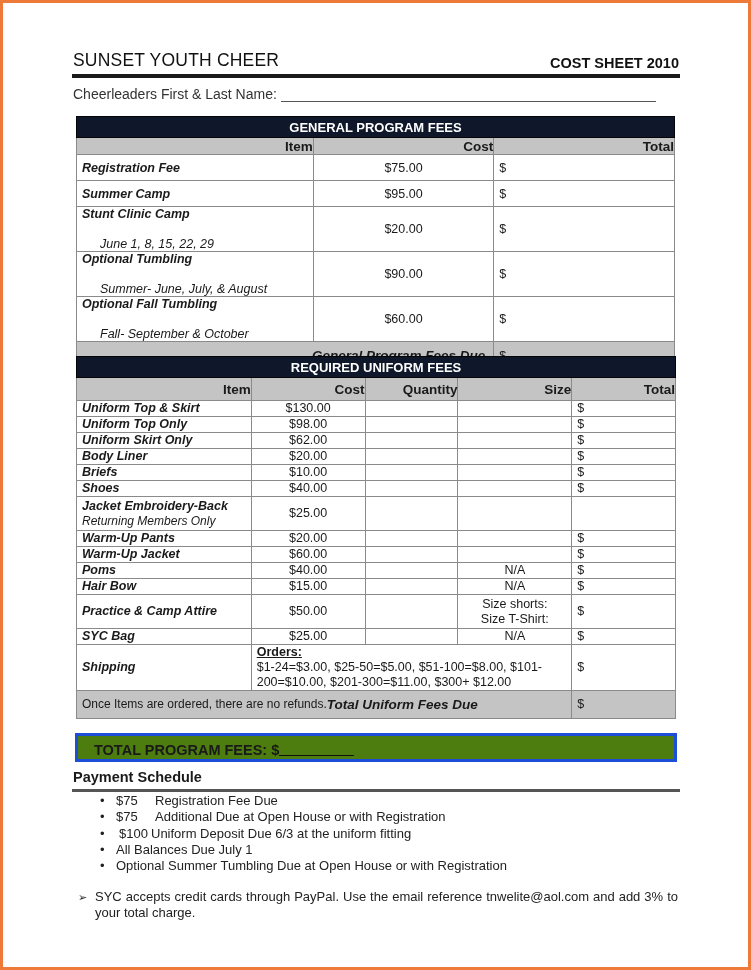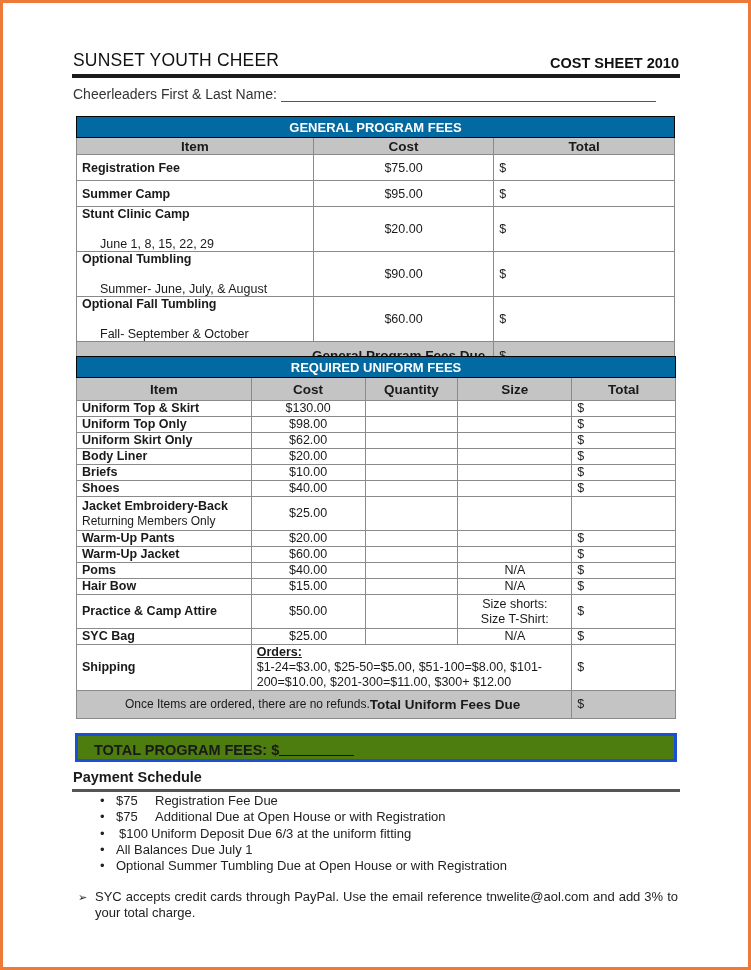--- a/index.html
+++ b/index.html
@@ -29,26 +29,26 @@
     position: absolute; left: 73px; top: 86px; font-size: 14px; color: #333;
     display: flex; align-items: flex-end;
   }
   .name-blank {
     display: inline-block; width: 375px; border-bottom: 1px solid #555; height: 14px; margin-left: 4px;
   }
 
   table { border-collapse: collapse; position: absolute; }
   td, th { border: 1px solid #8a8a8a; font-size: 12.5px; }
   .bar-head {
-    background: #0369a1; color: #ffffff; font-weight: bold; text-align: center; font-size: 13px;
+    background: #0f172a; color: #ffffff; font-weight: bold; text-align: center; font-size: 13px;
     border: 1px solid #050505;
   }
-  .col-head { background: #c4c4c4; font-weight: bold; text-align: center; font-size: 13.5px; }
+  .col-head { background: #c4c4c4; font-weight: bold; text-align: right; font-size: 13.5px; }
   .gray-row { background: #c4c4c4; }
-  .b { font-weight: bold; }
+  .b { font-weight: bold; font-style: italic; }
   .sub { font-weight: normal; padding-left: 18px; display: block; font-size: 12.5px; margin-top: 16px; }
   .c { text-align: center; }
   .l { text-align: left; padding-left: 5px; }
 
   
   #gen-table { left: 76px; top: 116px; width: 599px; }
   #gen-table td { height: 26px; }
   #gen-table .tall td { height: 36px; }
   #gen-table .bar-head { height: 21px; }
   #gen-table .col-head { height: 17px; }
@@ -278,21 +278,21 @@
   <tr class="ship">
     <td class="l b">Shipping</td>
     <td colspan="3" class="l ship-text">
       <span class="orders-label">Orders:</span>
       <span>$1-24=$3.00, $25-50=$5.00, $51-100=$8.00, $101-200=$10.00, $201-300=$11.00, $300+ $12.00</span>
     </td>
     <td class="l">$</td>
   </tr>
   <tr class="gray-row foot">
     <td colspan="4">
-      <div style="display:flex;justify-content:center;align-items:center;padding:0 8px 0 5px;">
+      <div style="display:flex;justify-content:flex-start;align-items:center;padding:0 8px 0 5px;">
         <span style="font-size:12px;">Once Items are ordered, there are no refunds.</span>
         <span class="b" style="font-size:13.5px;">Total Uniform Fees Due</span>
       </div>
     </td>
     <td class="l">$</td>
   </tr>
 </tbody>
   </table>
 
 <div class="total-box">

